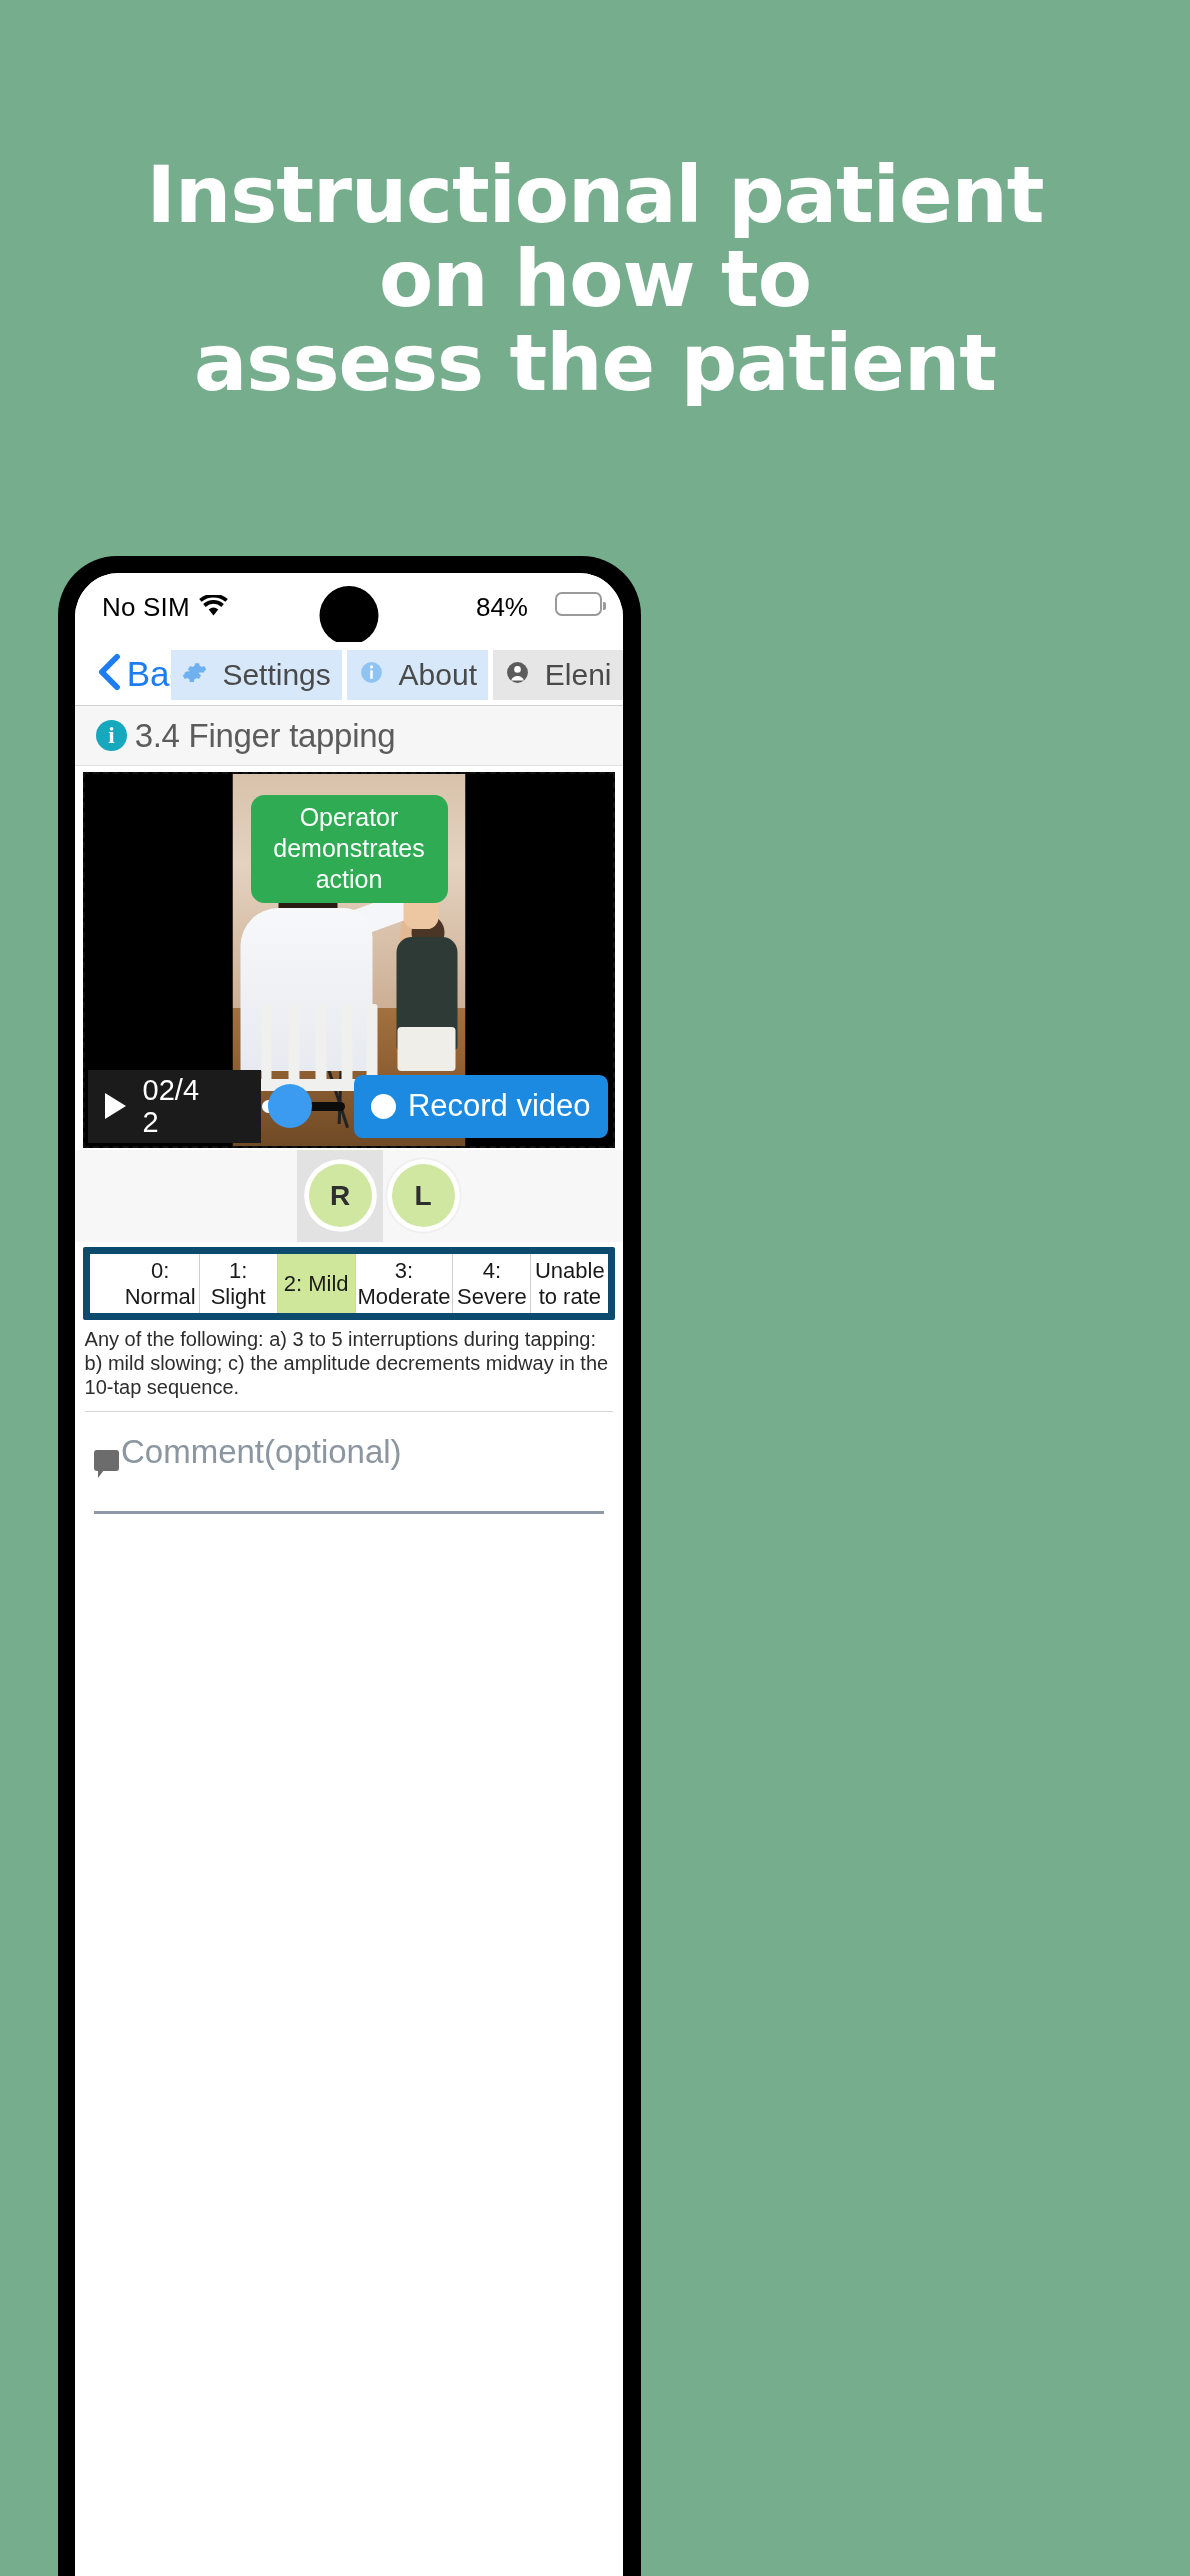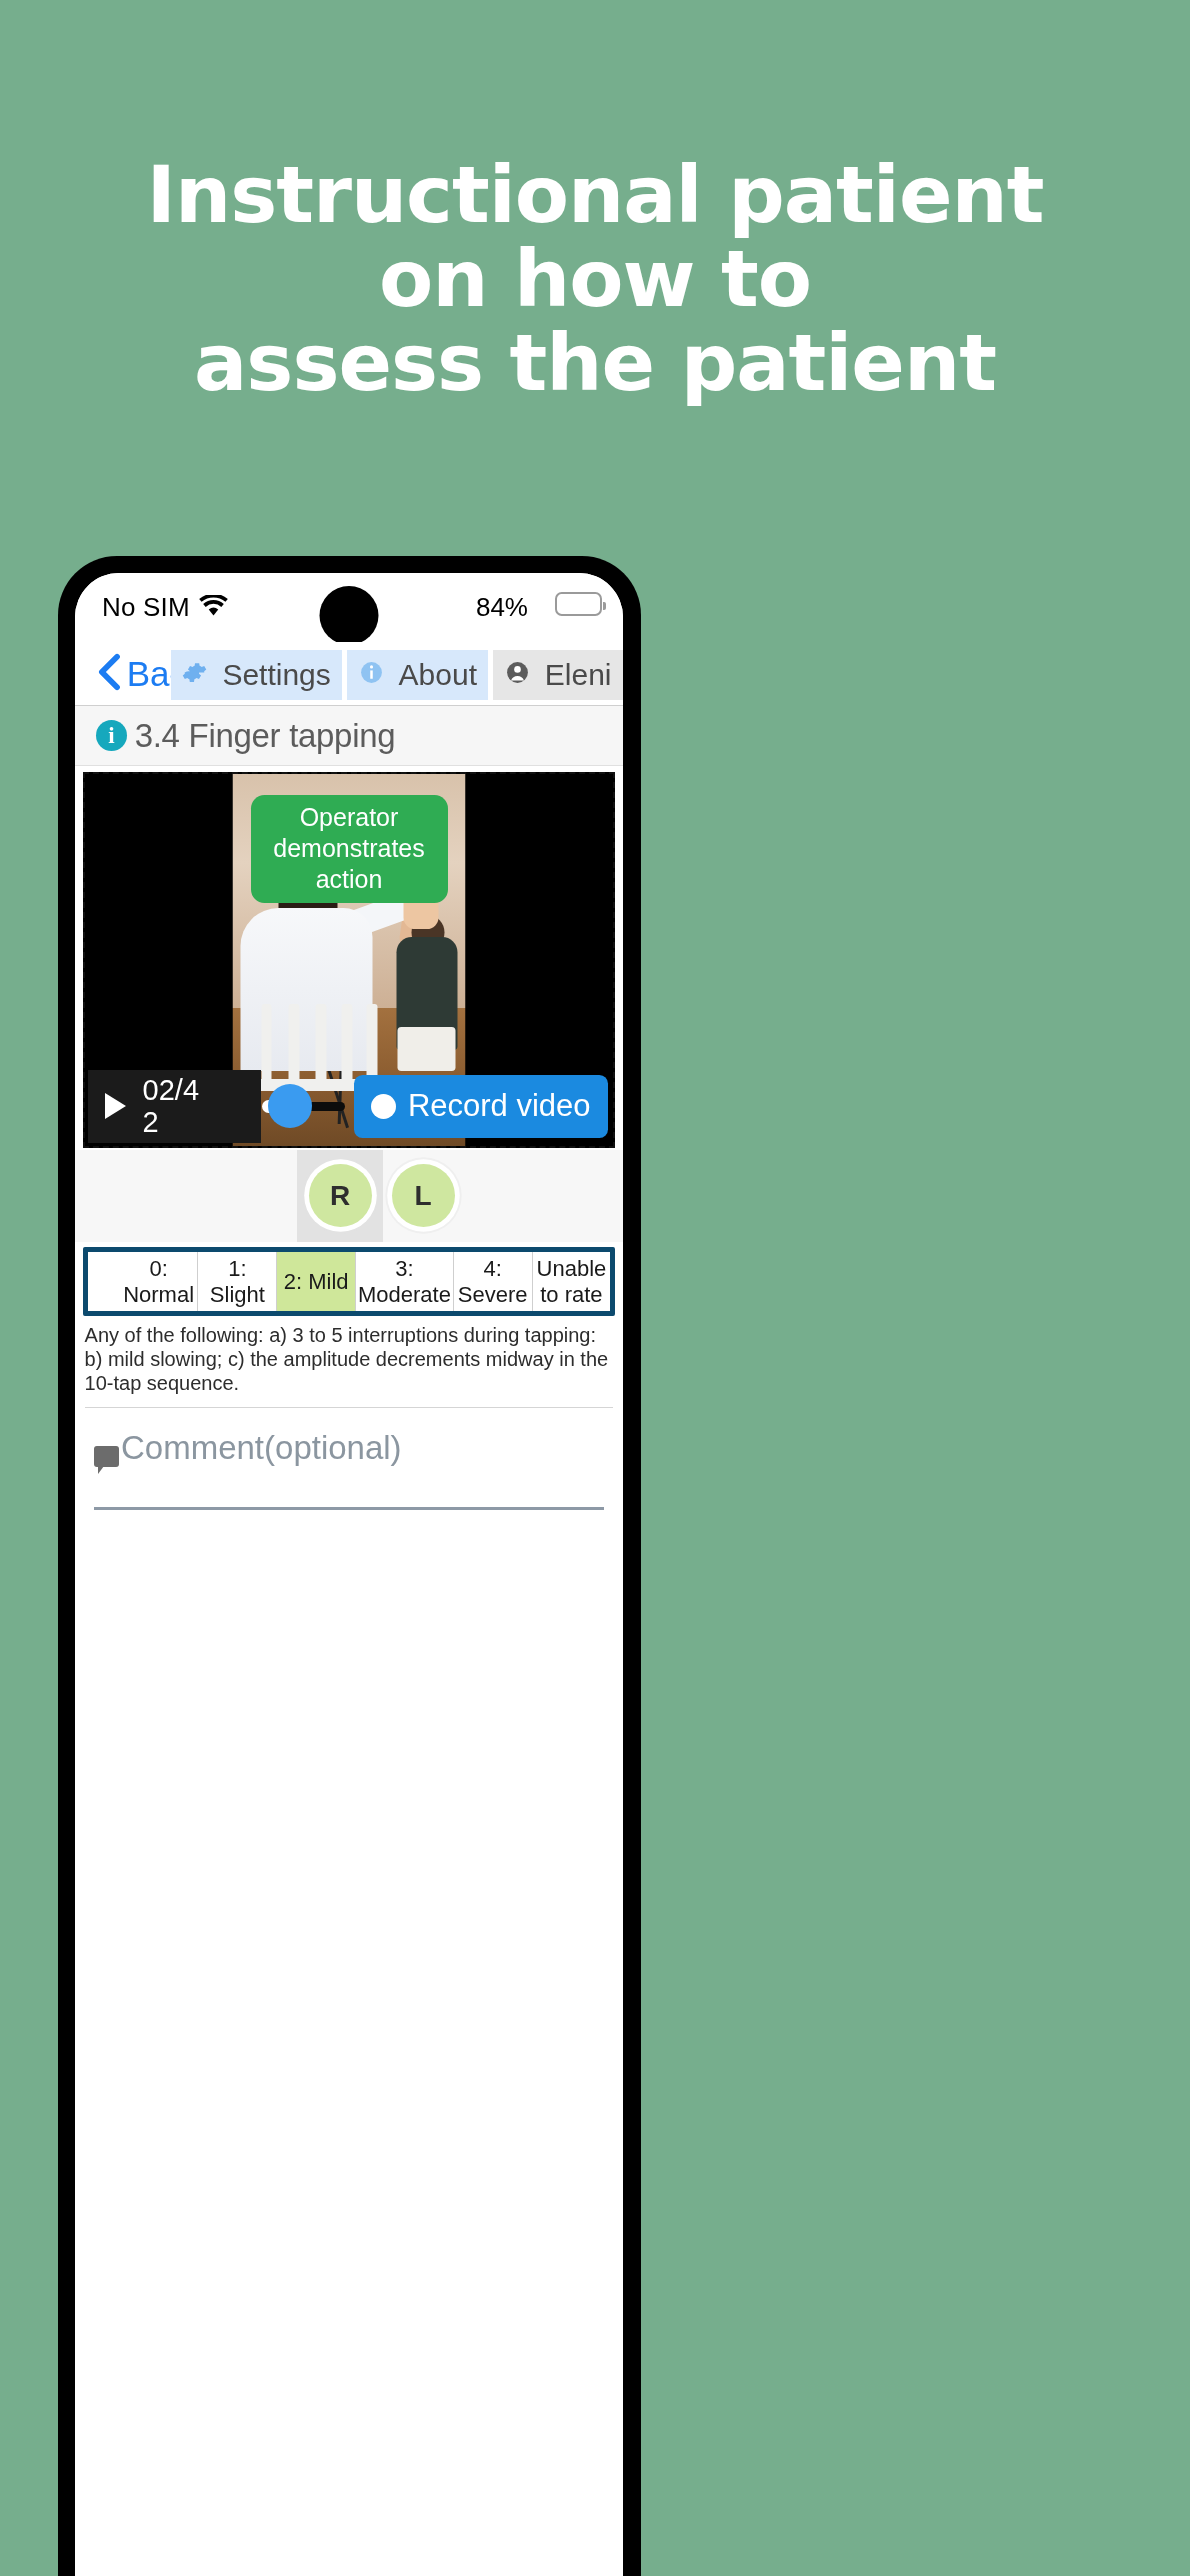--- a/index.html
+++ b/index.html
@@ -423,21 +423,21 @@
     display: flex; align-items: center; justify-content: center;
     font-size: 28px; color: #2e2e2e; font-weight: bold;
     cursor: pointer;
   }
   .side-circle.alt { box-shadow: 0 0 0 4.8px #ffffff, 0 0 0 6.7px #efefef; }
 
   
   .scale {
     margin: 5.8px 7.7px 0 7.7px;
     display: flex;
-    border: 5px solid #0c4a6e;
+    border: 7px solid #0c4a6e;
     border-radius: 1.9px;
     overflow: hidden;
     height: 59px;
     background: #fff;
     padding-left: 32px;
   }
   .scale-item {
     flex: 1;
     display: flex;
     align-items: center;

